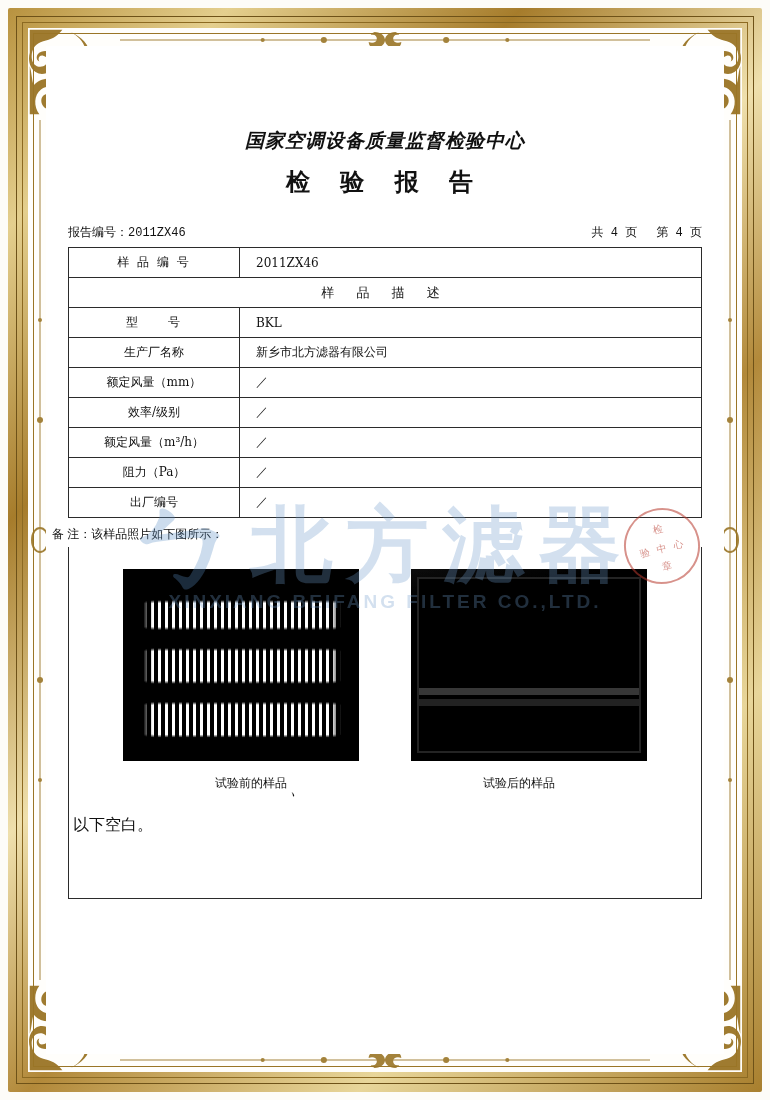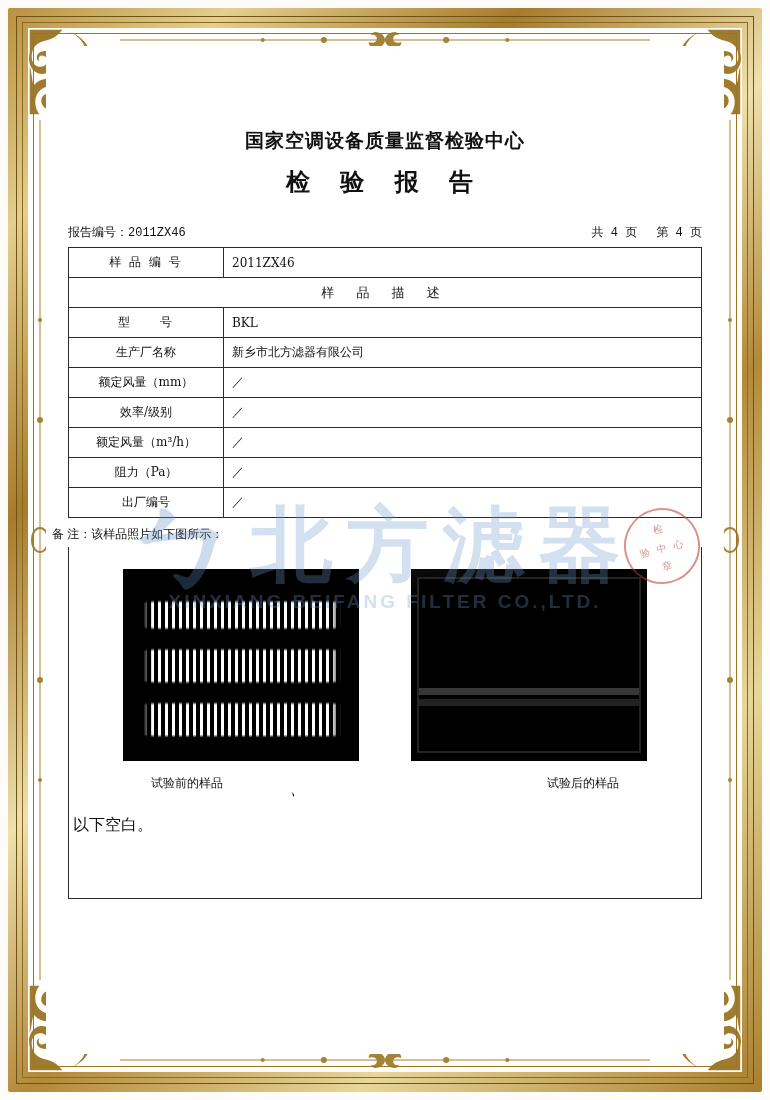--- a/index.html
+++ b/index.html
@@ -82,20 +82,21 @@
   }
 
   .doc-title-1 {
     text-align: center;
     font-size: 19px;
     font-weight: bold;
     letter-spacing: 1px;
     margin-top: 82px;
     color: #111;
     font-family: "DejaVu Serif", serif;
+    font-style: italic;
   }
   .doc-title-2 {
     text-align: center;
     font-size: 24px;
     font-weight: bold;
     letter-spacing: 11px;
     margin-top: 12px;
     color: #111;
     font-family: "DejaVu Serif", serif;
   }
@@ -117,21 +118,21 @@
     border-collapse: collapse;
     width: calc(100% - 44px);
     table-layout: fixed;
     font-size: 12px;
     color: #111;
     font-family: "DejaVu Serif", serif;
   }
   .tbl td {
     border: 1px solid #2b2b2b;
     height: 29px;
-    padding: 0 8px;
+    padding: 0 16px;
     vertical-align: middle;
   }
   .lbl {
     width: 138px;
     text-align: center;
     letter-spacing: 2px;
   }
   .lbl.tight { letter-spacing: 0px; }
   .val { text-align: left; padding-left: 16px; }
   .section-head {
@@ -202,21 +203,21 @@
     content: "";
     position: absolute;
     left: 8px; right: 8px;
     top: 62%;
     height: 7px;
     background: #4a4a4a;
     box-shadow: 0 11px 0 0 #3a3a3a;
   }
   .photo-captions {
     display: flex;
-    justify-content: space-between;
+    justify-content: center;
     gap: 32px;
     margin-top: 14px;
     font-size: 12px;
     color: #111;
     font-family: "DejaVu Serif", serif;
   }
   .cap { width: 236px; text-align: center; }
   .stray-mark {
     position: absolute;
     left: 222px;

